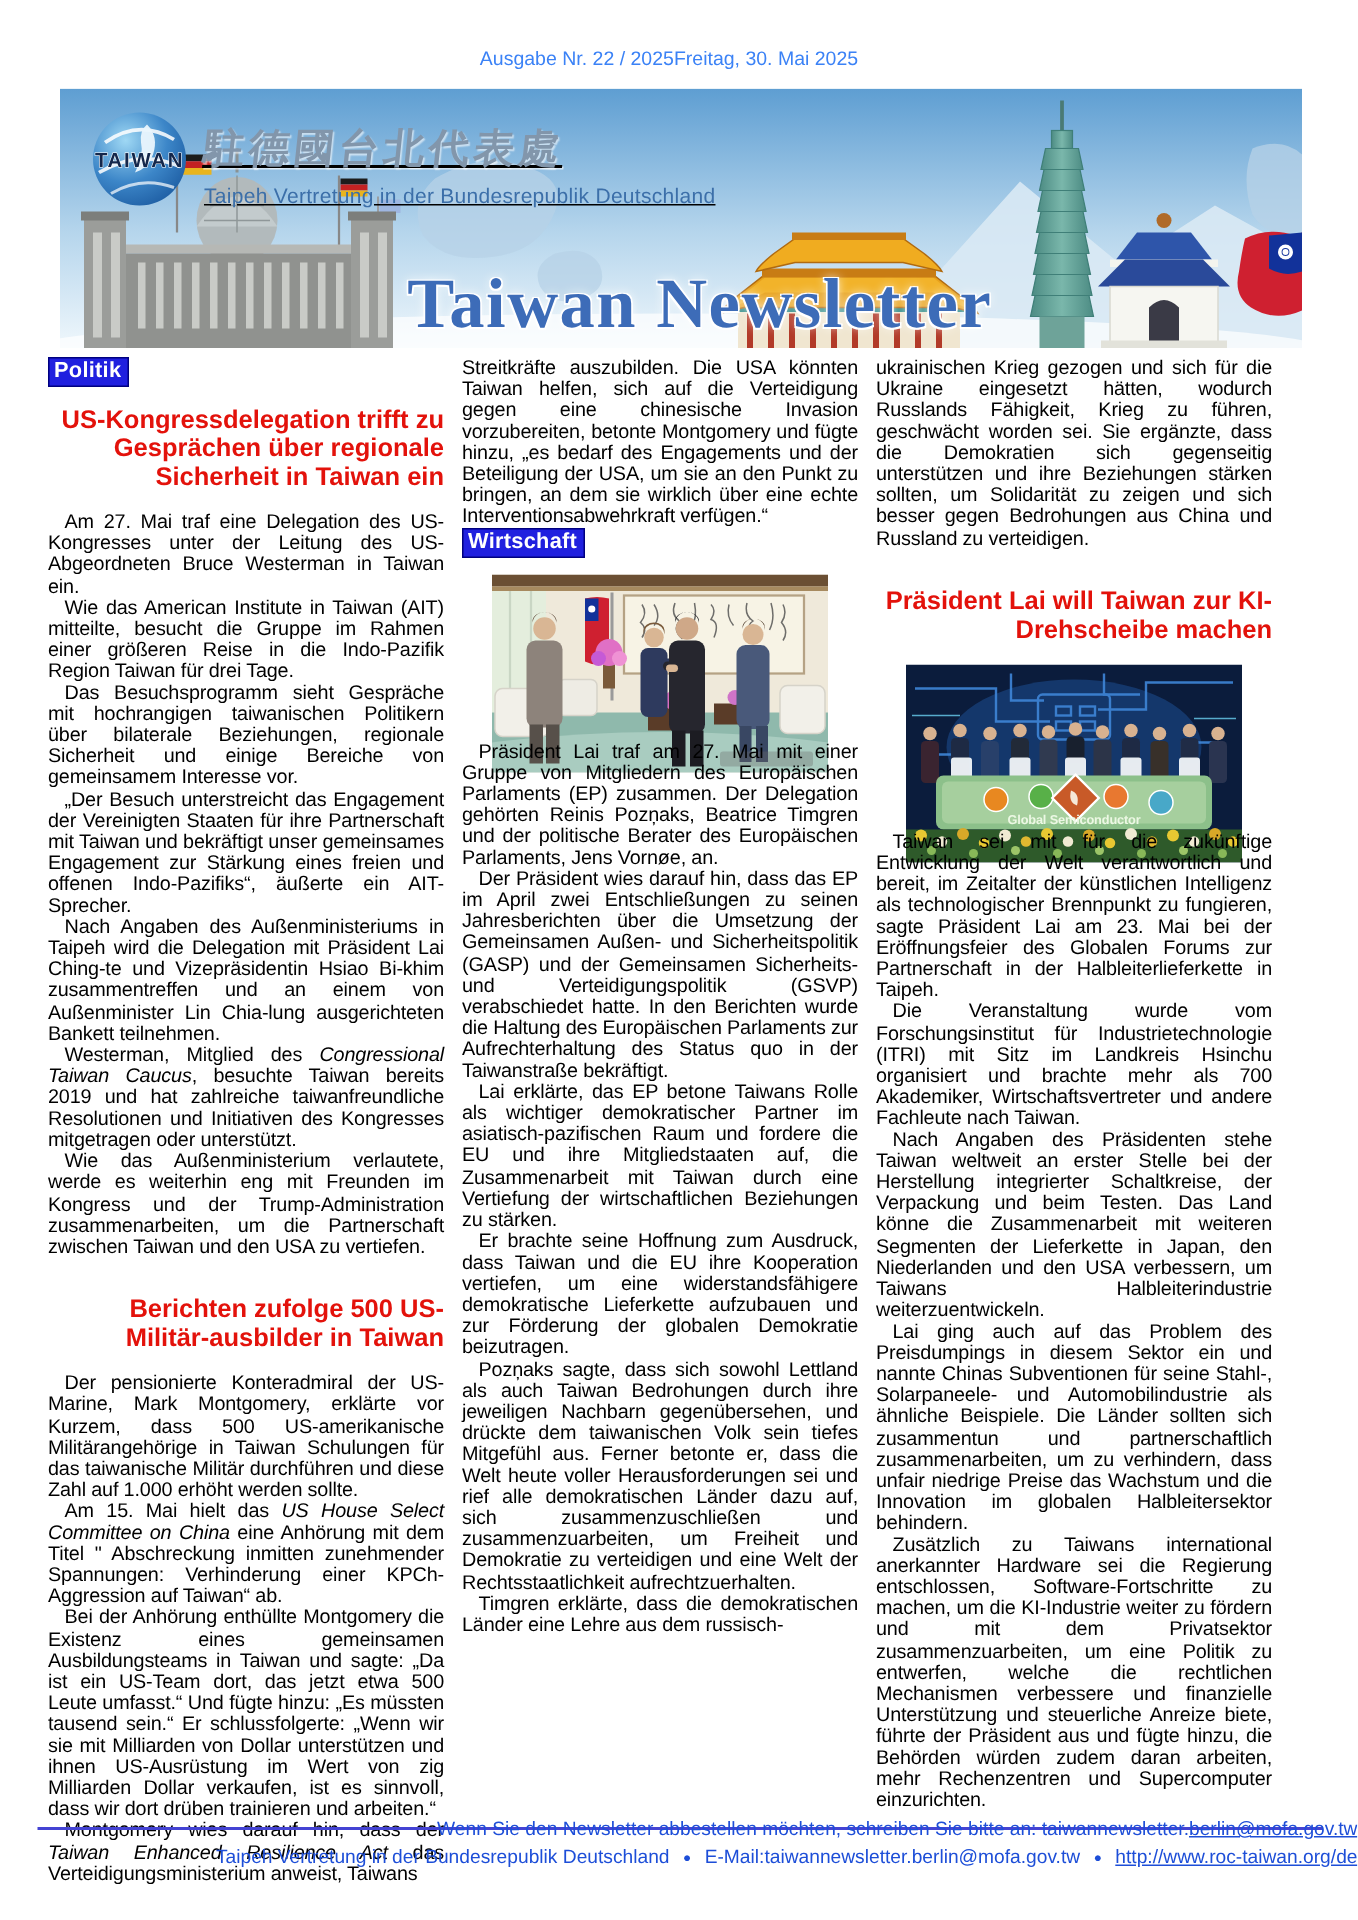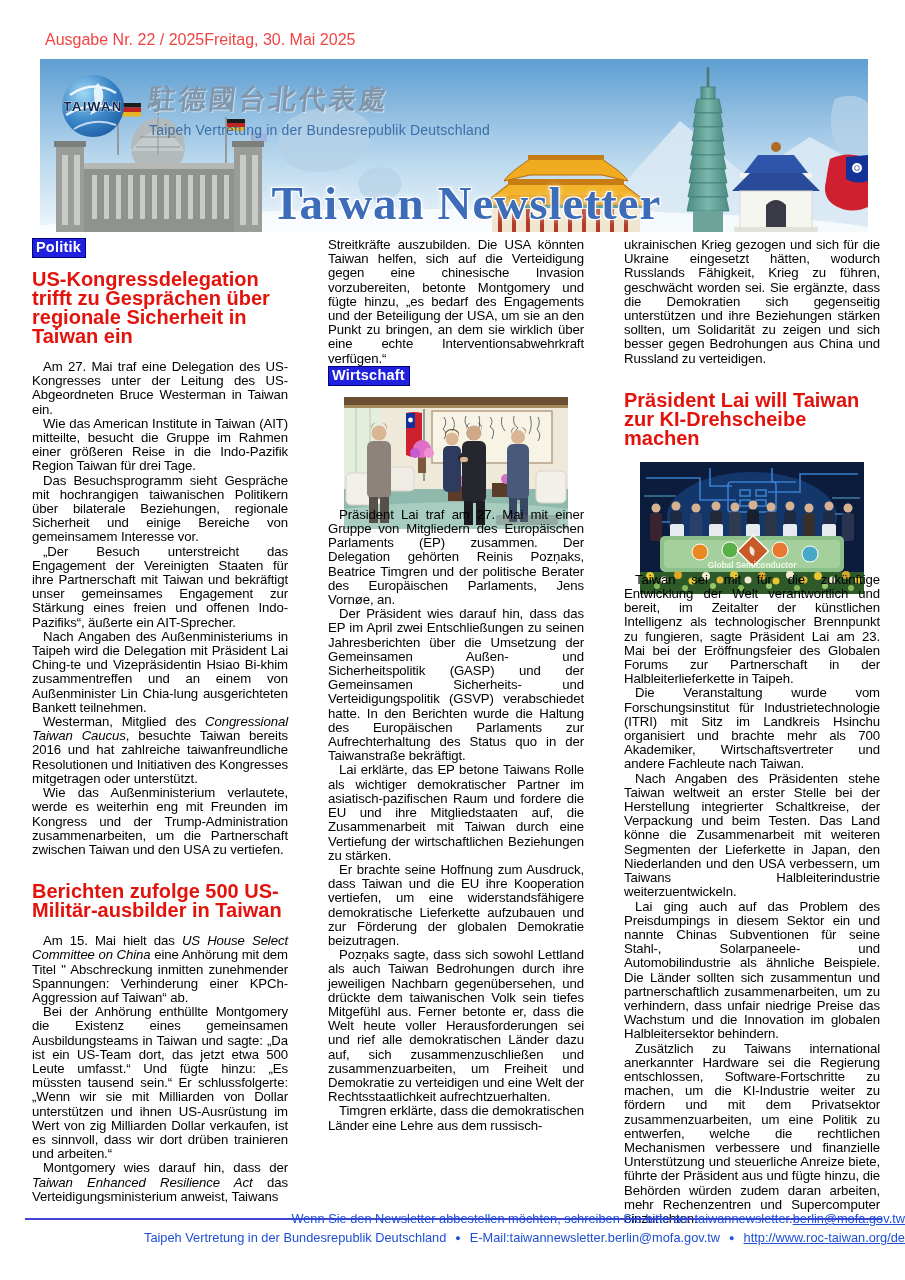--- a/index.html
+++ b/index.html
@@ -1,42 +1,42 @@
 <!DOCTYPE html>
 <html lang="de"><head>
 <meta charset="utf-8">
 <style>
   html,body{margin:0;padding:0;background:#ffffff;}
   .page{position:relative;width:905px;height:1280px;background:#fff;overflow:hidden;
         font-family:"Liberation Sans","DejaVu Sans",sans-serif;color:#000;}
   
   .masthead{position:absolute;top:31px;left:45px;right:58px;display:flex;
-            justify-content:flex-start;font-size:16px;color:#ef4444;}
+            justify-content:center;font-size:13px;color:#3b82f6;}
   
   .banner{position:absolute;top:59px;left:40px;width:828px;height:173px;overflow:hidden;}
   .banner > svg{position:absolute;top:0;left:0;}
-  .logo-row{position:absolute;top:14px;left:20px;display:flex;align-items:flex-start;gap:23px;}
+  .logo-row{position:absolute;top:14px;left:20px;display:flex;align-items:flex-start;gap:10px;text-decoration:underline;}
   .org{padding-top:8px;}
   .org-cn{font-family:"Liberation Serif","DejaVu Serif",serif;font-weight:bold;font-size:27px;
           color:#8296ab;letter-spacing:3px;transform:skewX(-6deg);text-shadow:1px 1px 1px rgba(255,255,255,.6);}
   .org-de{font-size:14px;color:#3c6fa9;margin-top:5px;letter-spacing:.2px;}
   .nl-title{position:absolute;top:180px;left:0;width:905px;text-align:center;transform:translateX(14px);
             font-family:"Liberation Serif","DejaVu Serif",serif;font-weight:bold;font-size:47px;
             color:#3d6cb8;letter-spacing:1px;line-height:1;
             text-shadow:-1px -1px 0 #fff,1px -1px 0 #fff,-1px 1px 0 #fff,1px 1px 0 #fff,0 0 7px rgba(255,255,255,.95);}
   
-  .columns{position:absolute;top:238px;left:32px;width:848px;display:flex;gap:40px;}
+  .columns{position:absolute;top:238px;left:32px;width:848px;display:flex;gap:12px;}
   .col{width:264px;font-size:13.2px;line-height:14.2px;text-align:justify;letter-spacing:-.1px;}
   .col p{margin:0;text-indent:11px;}
   .col p.cont{text-indent:0;}
   .sec-label-wrap{margin:0 0 0 0;}
   .sec-label{display:inline-block;background:#2020df;border:1px solid #000080;color:#fff;
              font-weight:bold;font-size:14.5px;line-height:17px;padding:0 4px 1px 3px;letter-spacing:.2px;}
-  .headline{color:#e3120b;font-weight:bold;font-size:20px;line-height:19px;margin:25px 0 14px;
-            text-align:left;letter-spacing:0;}
+  .headline{color:#e3120b;font-weight:bold;font-size:17px;line-height:19px;margin:25px 0 14px;
+            text-align:right;letter-spacing:0;}
   .sec-label-wrap + .headline{margin-top:12px;}
   .col > :first-child{margin-top:0;}
   .it{font-style:italic;}
   figure.photo{margin:11px auto 15px;width:224px;height:96px;padding:0;}
   figure.photo svg{display:block;}
   
   .footer-rule{position:absolute;top:1218px;left:25px;width:857px;height:2px;background:#4443d3;}
   .f-line{position:absolute;left:0;width:905px;text-align:right;font-size:12.8px;color:#1d4ed8;}
   #footer-line1{top:1230px;}
   #footer-line2{top:1211px;}
@@ -211,23 +211,24 @@
 
   <div class="columns">
     <div class="col">
         <div class="sec-label-wrap"><span class="sec-label">Politik</span></div>
         <h2 class="headline">US-Kongressdelegation trifft zu Gesprächen über regionale Sicherheit in Taiwan ein</h2>
         <p><span>Am 27. Mai traf eine Delegation des US-Kongresses unter der Leitung des US-Abgeordneten Bruce Westerman in Taiwan ein.</span></p>
         <p><span>Wie das American Institute in Taiwan (AIT) mitteilte, besucht die Gruppe im Rahmen einer größeren Reise in die Indo-Pazifik Region Taiwan für drei Tage.</span></p>
         <p><span>Das Besuchsprogramm sieht Gespräche mit hochrangigen taiwanischen Politikern über bilaterale Beziehungen, regionale Sicherheit und einige Bereiche von gemeinsamem Interesse vor.</span></p>
         <p><span>„Der Besuch unterstreicht das Engagement der Vereinigten Staaten für ihre Partnerschaft mit Taiwan und bekräftigt unser gemeinsames Engagement zur Stärkung eines freien und offenen Indo-Pazifiks“, äußerte ein AIT-Sprecher.</span></p>
         <p><span>Nach Angaben des Außenministeriums in Taipeh wird die Delegation mit Präsident Lai Ching-te und Vizepräsidentin Hsiao Bi-khim zusammentreffen und an einem von Außenminister Lin Chia-lung ausgerichteten Bankett teilnehmen.</span></p>
-        <p><span>Westerman, Mitglied des </span><span class="it">Congressional Taiwan Caucus</span><span>, besuchte Taiwan bereits 2016 und hat zahlreiche taiwanfreundliche Resolutionen und Initiativen des Kongresses mitgetragen oder unterstützt.</span></p>
+        <p><span>Westerman, Mitglied des </span><span class="it">Congressional Taiwan Caucus</span><span>, besuchte Taiwan bereits 2019 und hat zahlreiche taiwanfreundliche Resolutionen und Initiativen des Kongresses mitgetragen oder unterstützt.</span></p>
         <p><span>Wie das Außenministerium verlautete, werde es weiterhin eng mit Freunden im Kongress und der Trump-Administration zusammenarbeiten, um die Partnerschaft zwischen Taiwan und den USA zu vertiefen.</span></p>
         <h2 class="headline">Berichten zufolge 500 US-Militär-ausbilder in Taiwan</h2>
+        <p><span>Der pensionierte Konteradmiral der US-Marine, Mark Montgomery, erklärte vor Kurzem, dass 500 US-amerikanische Militärangehörige in Taiwan Schulungen für das taiwanische Militär durchführen und diese Zahl auf 1.000 erhöht werden sollte.</span></p>
         <p><span>Am 15. Mai hielt das </span><span class="it">US House Select Committee on China</span><span> eine Anhörung mit dem Titel " Abschreckung inmitten zunehmender Spannungen: Verhinderung einer KPCh-Aggression auf Taiwan“ ab.</span></p>
         <p><span>Bei der Anhörung enthüllte Montgomery die Existenz eines gemeinsamen Ausbildungsteams in Taiwan und sagte: „Da ist ein US-Team dort, das jetzt etwa 500 Leute umfasst.“ Und fügte hinzu: „Es müssten tausend sein.“ Er schlussfolgerte: „Wenn wir sie mit Milliarden von Dollar unterstützen und ihnen US-Ausrüstung im Wert von zig Milliarden Dollar verkaufen, ist es sinnvoll, dass wir dort drüben trainieren und arbeiten.“</span></p>
         <p><span>Montgomery wies darauf hin, dass der </span><span class="it">Taiwan Enhanced Resilience Act</span><span> das Verteidigungsministerium anweist, Taiwans</span></p>
       </div>
     <div class="col">
         <p class="cont"><span>Streitkräfte auszubilden. Die USA könnten Taiwan helfen, sich auf die Verteidigung gegen eine chinesische Invasion vorzubereiten, betonte Montgomery und fügte hinzu, „es bedarf des Engagements und der Beteiligung der USA, um sie an den Punkt zu bringen, an dem sie wirklich über eine echte Interventionsabwehrkraft verfügen.“</span></p>
         <div class="sec-label-wrap"><span class="sec-label">Wirtschaft</span></div>
         <figure class="photo">
     <svg width="224" height="132" viewBox="0 0 224 132">
       <rect width="224" height="132" fill="#efe9da"></rect>

